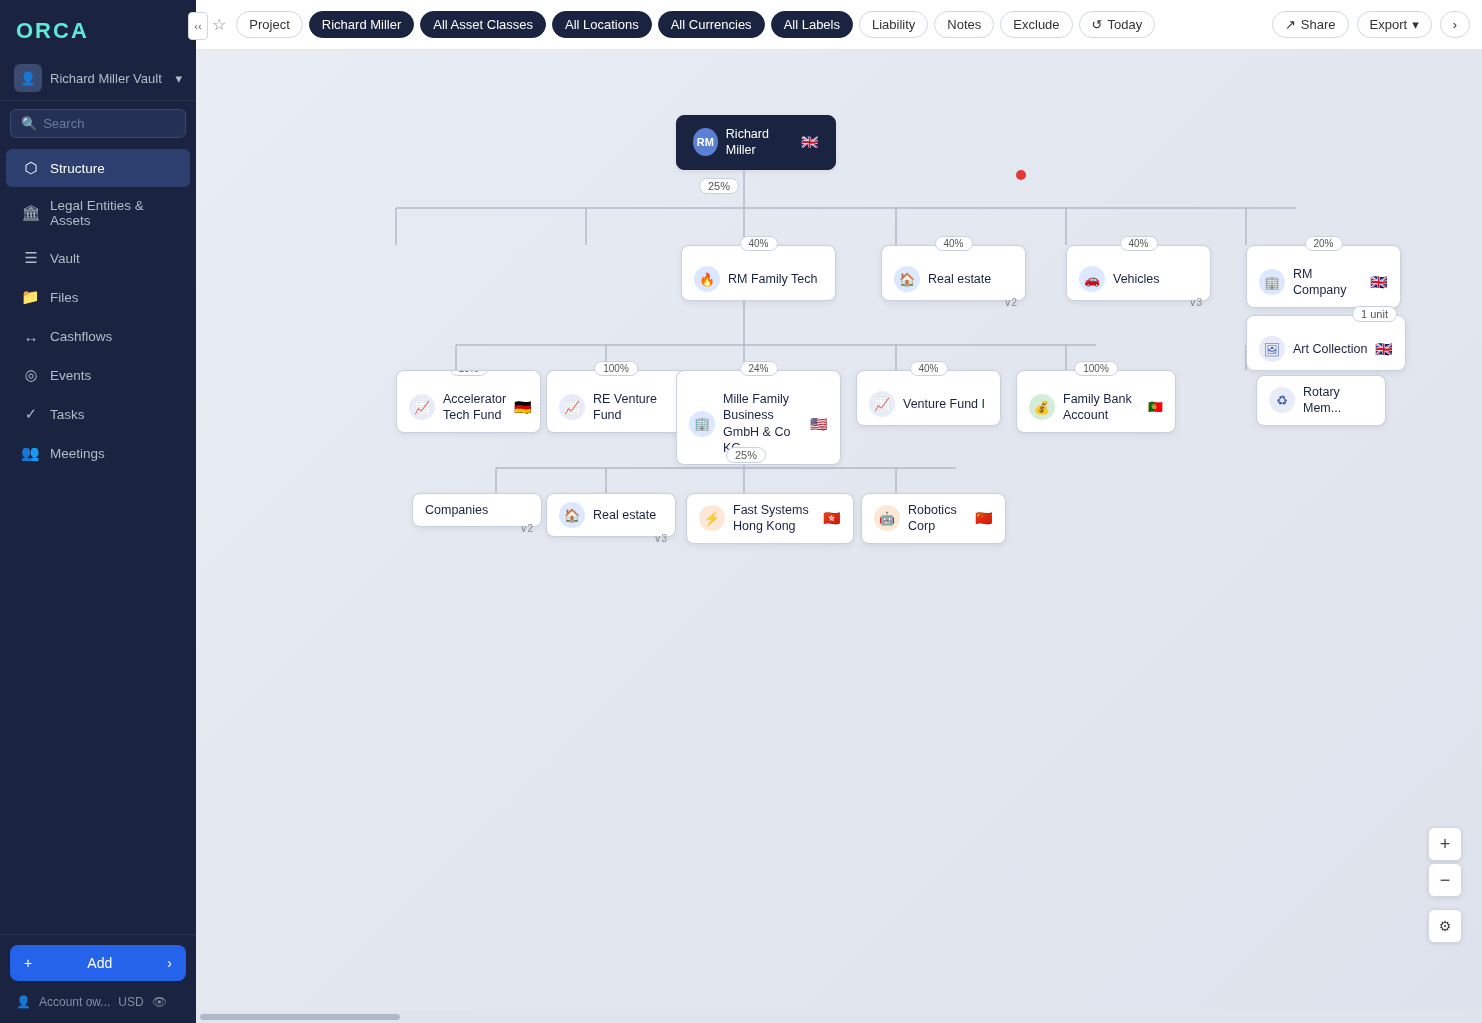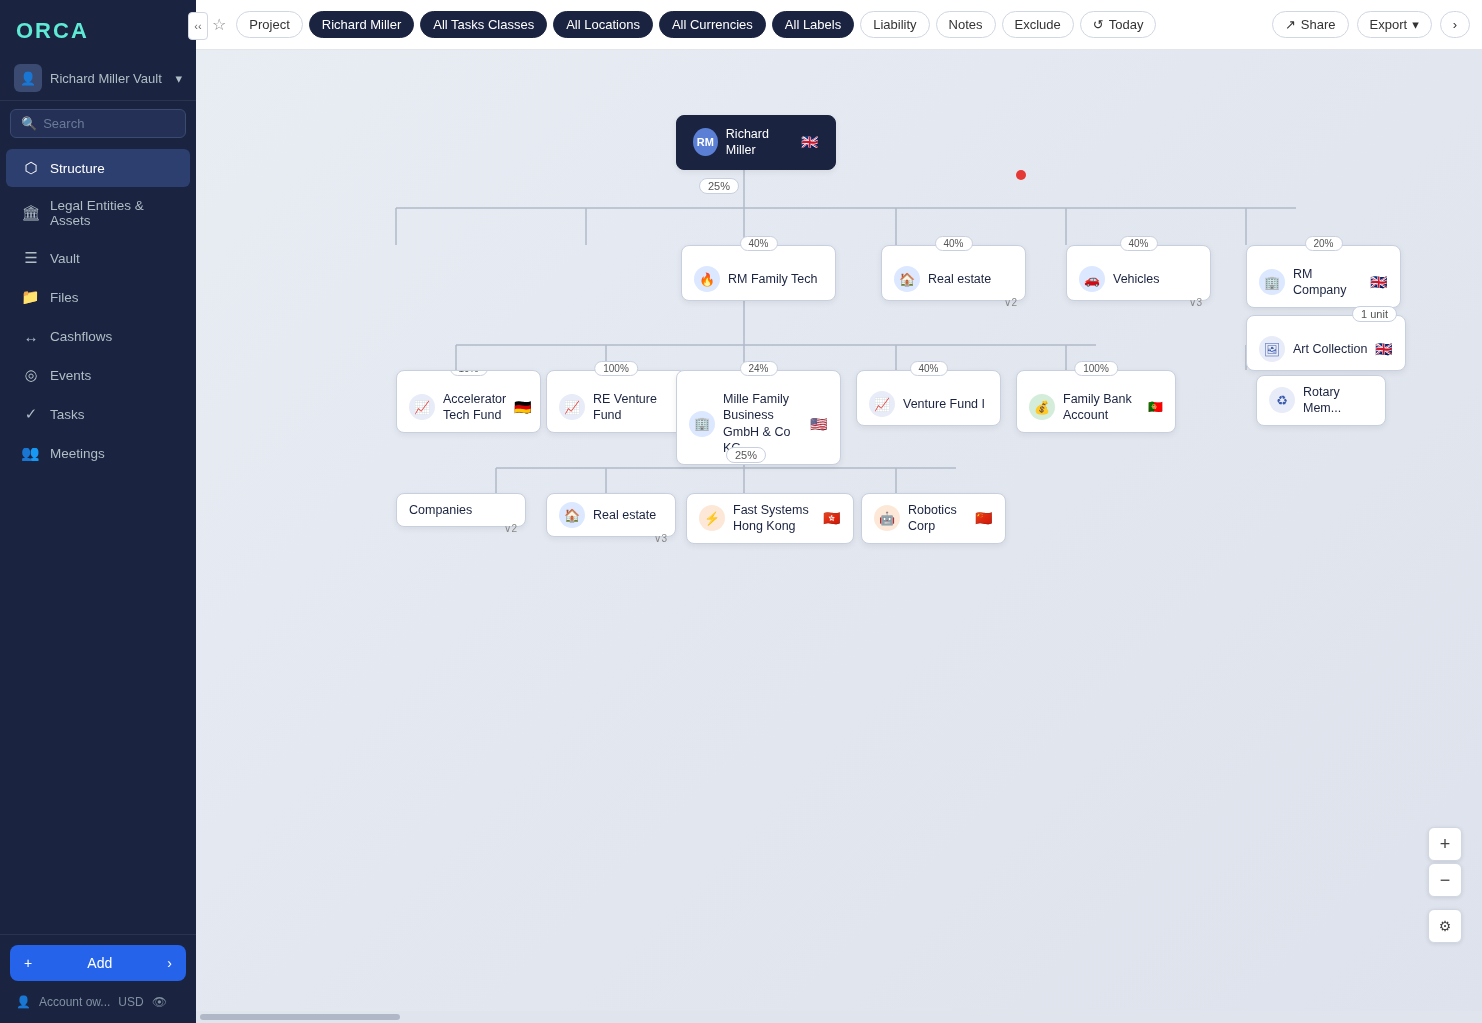--- a/index.html
+++ b/index.html
@@ -383,21 +383,21 @@
 
   <div class="toolbar">
     <span class="toolbar-star">☆</span>
     <button class="toolbar-btn">
       <span>Project</span>
     </button>
     <button class="toolbar-btn active">
       <span>Richard Miller</span>
     </button>
     <button class="toolbar-btn active">
-      <span>All Tasks Classes</span>
+      <span>All Asset Classes</span>
     </button>
     <button class="toolbar-btn active">
       <span>All Locations</span>
     </button>
     <button class="toolbar-btn active">
       <span>All Currencies</span>
     </button>
     <button class="toolbar-btn active">
       <span>All Labels</span>
     </button>
@@ -536,21 +536,21 @@
 
     <div class="node" style="left:820px; top:320px; width:160px; position:absolute; padding-top:20px;">
       <div class="node-badge">100%</div>
       <div class="node-icon green">💰</div>
       <span class="node-label">Family Bank Account</span>
       <span class="node-flag" style="font-size:12px">🇵🇹</span>
     </div>
 
     <div style="position:absolute;left:530px;top:397px;background:#fff;border:1.5px solid #c8d0e0;border-radius:12px;font-size:11px;padding:1px 8px;color:#555;">25%</div>
 
-    <div class="node" style="left:200px; top:443px; width:130px; position:absolute;">
+    <div class="node" style="left:216px; top:443px; width:130px; position:absolute;">
       <span class="node-label">Companies</span>
       <span class="node-children-badge">∨2</span>
     </div>
 
     <div class="node" style="left:350px; top:443px; width:130px; position:absolute;">
       <div class="node-icon blue">🏠</div>
       <span class="node-label">Real estate</span>
       <span class="node-children-badge">∨3</span>
     </div>
 

